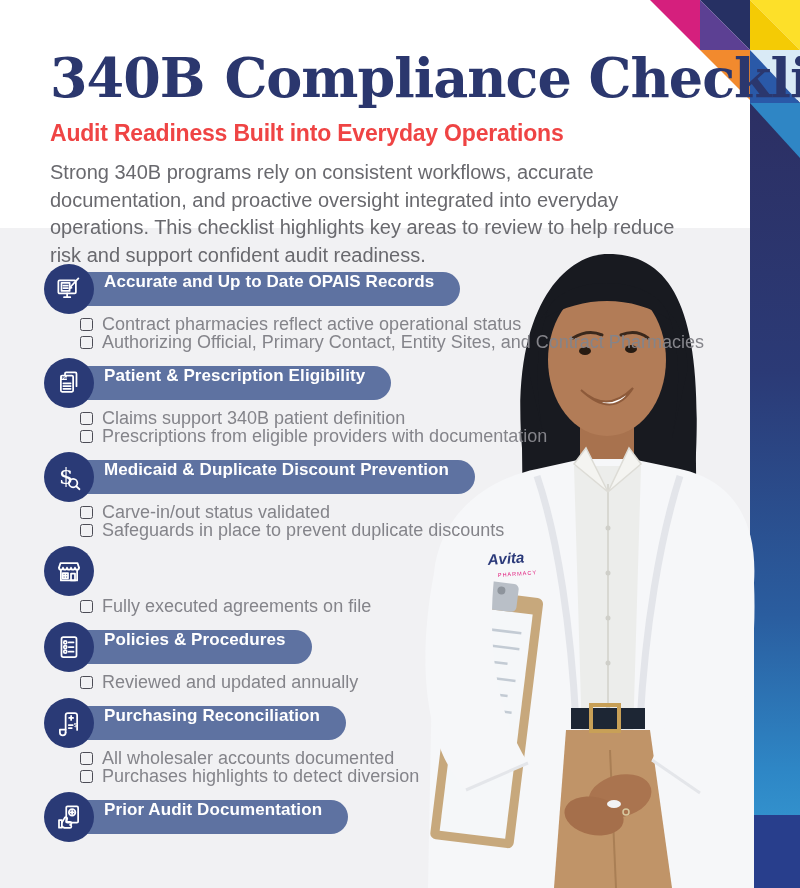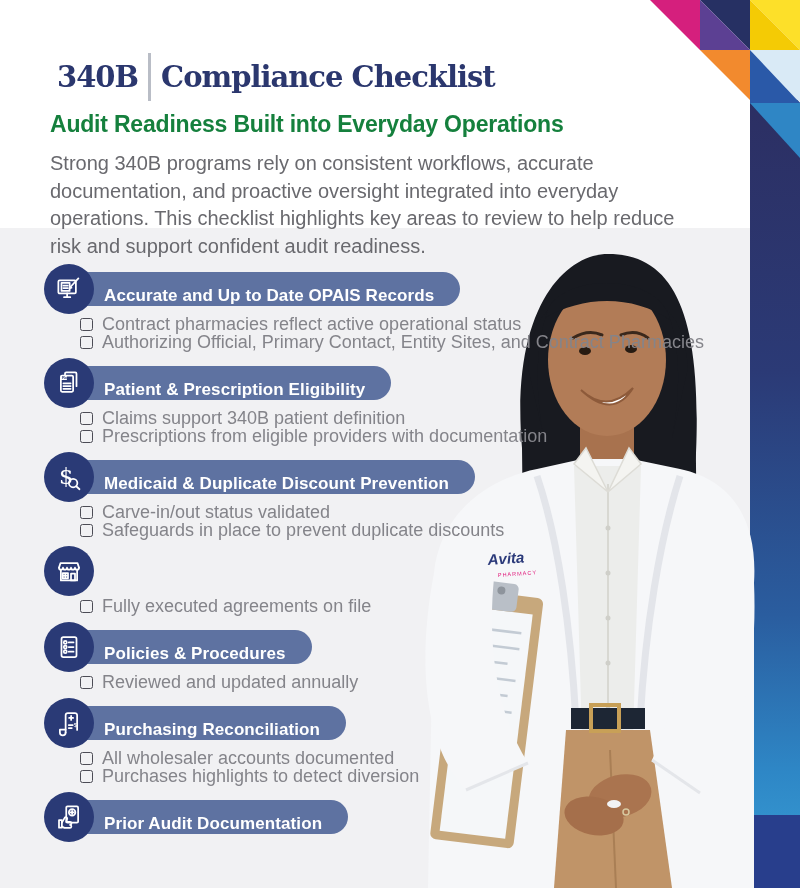--- a/index.html
+++ b/index.html
@@ -12,37 +12,37 @@
   
   .side-bar{position:absolute;right:0;top:100px;width:50px;height:715px;
     background:linear-gradient(180deg,#2c2f63 0%,#2b3a76 38%,#2a5d9f 72%,#2e87c6 94%,#3290cc 100%);}
   .side-bar-footer{position:absolute;right:0;bottom:0;width:50px;height:73px;background:#283e8c;}
 
   
   .corner-mosaic{position:absolute;top:0;right:0;width:150px;height:160px;}
 
   
   .header{position:relative;padding:46px 0 0 50px;z-index:5;}
-  .title{margin:7px;display:flex;align-items:center;white-space:nowrap;
+  .title{margin:0;display:flex;align-items:center;white-space:nowrap;
     font-family:"DejaVu Serif","Liberation Serif",serif;font-weight:bold;
-    font-size:29px;letter-spacing:-1px;color:#2b376e;}
+    font-size:54px;letter-spacing:-1px;color:#2b376e;}
   .title .divider{display:inline-block;width:3px;height:48px;background:#b9bdc6;margin:0 10px;}
-  .subtitle{margin:10px 0 0 0;font-size:23px;font-weight:bold;color:#15803d;letter-spacing:-0.2px;}
+  .subtitle{margin:10px 0 0 0;font-size:23px;font-weight:bold;color:#ef4444;letter-spacing:-0.2px;}
   .intro{margin:12px 0 0 0;width:655px;font-size:20px;line-height:1.38;color:#69696e;}
 
   
   .checklist{position:absolute;left:44px;top:264px;width:540px;z-index:4;}
   .section{margin-bottom:7px;}
   .section-head{display:flex;align-items:center;height:50px;}
   .icon-circle{width:50px;height:50px;border-radius:50%;background:#2a3a76;
     display:flex;align-items:center;justify-content:center;flex-shrink:0;position:relative;z-index:2;}
   .icon-slot{width:30px;height:30px;display:flex;align-items:center;justify-content:center;}
   .icon-slot svg{width:30px;height:30px;}
   .pill{margin-left:-30px;position:relative;z-index:1;background:#5e72a1;border-radius:25px;
-    padding:0 26px 0 40px;height:34px;display:flex;align-items:flex-end;}
+    padding:0 26px 0 40px;height:34px;display:flex;align-items:flex-start;}
   .pill-label{color:#ffffff;font-size:17px;font-weight:bold;letter-spacing:0.1px;white-space:nowrap;}
   .items{margin:2px 0 0 36px;}
   .item{display:flex;align-items:center;height:17px;margin-bottom:1px;}
   .checkbox{width:11px;height:11px;border:1.7px solid #4c4c55;border-radius:2.5px;
     margin-right:9px;flex-shrink:0;background:transparent;}
   .item-label{font-size:18px;color:#84848a;white-space:nowrap;}
 
   
   .photo{position:absolute;left:370px;top:238px;width:385px;height:650px;z-index:3;}
 </style>

